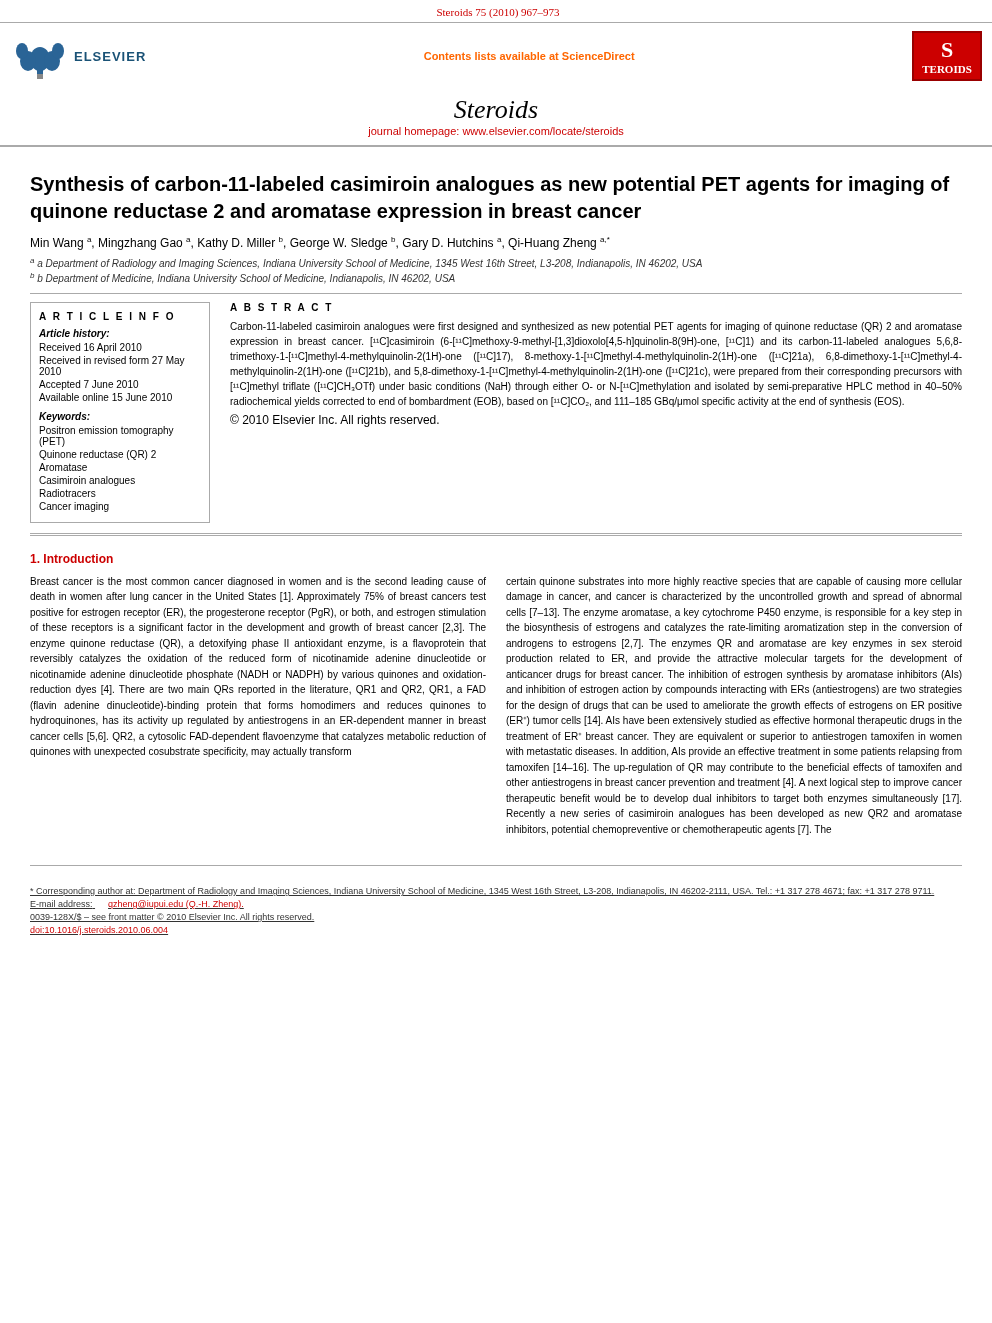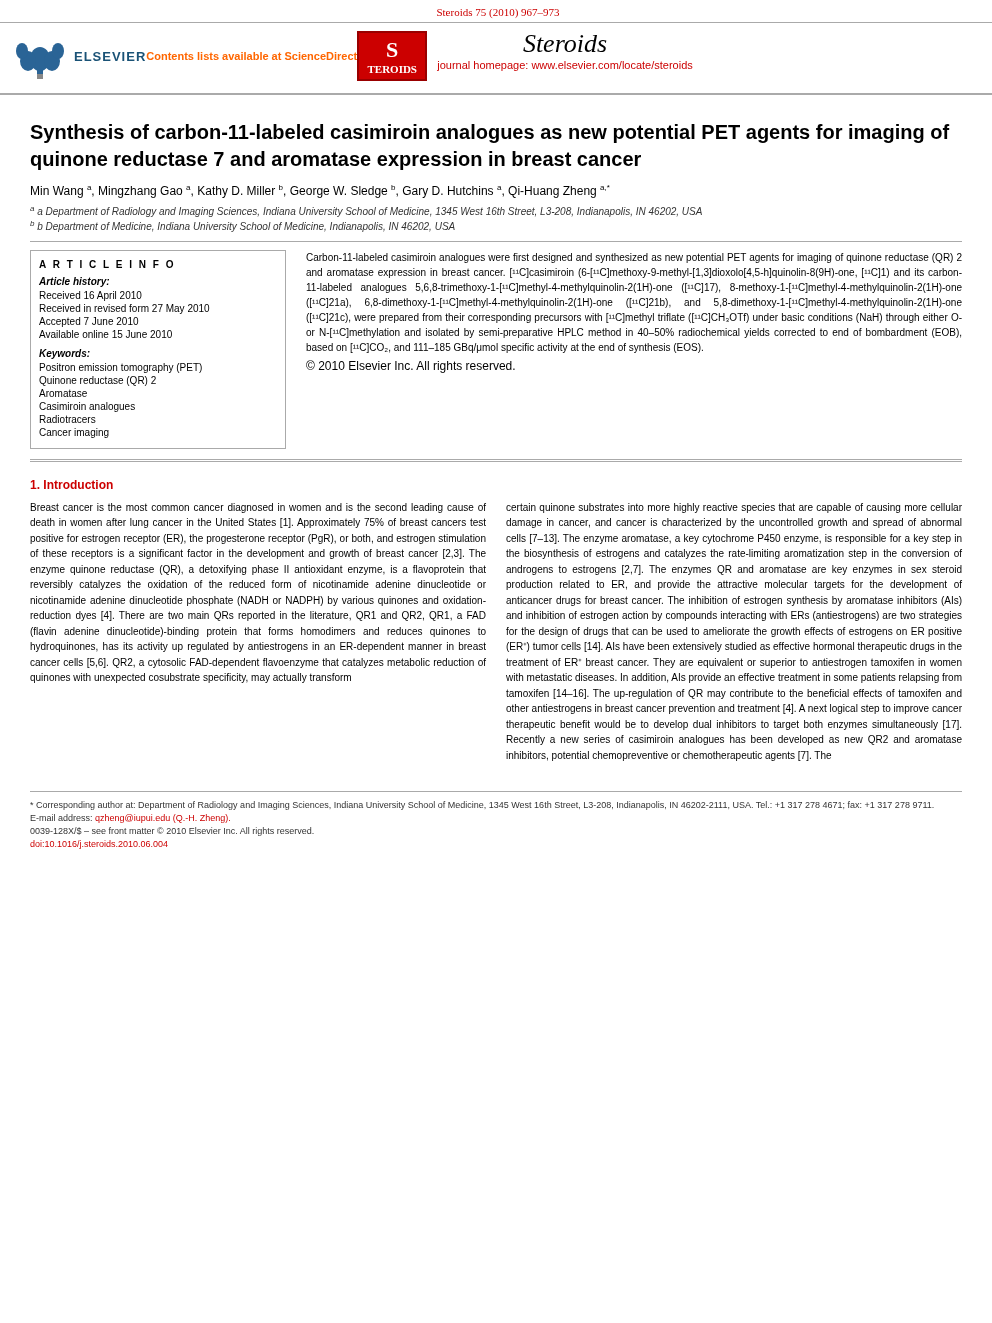--- a/index.html
+++ b/index.html
@@ -22,20 +22,21 @@
       text-align: center;
       padding: 6px 0 4px 4px;
       font-size: 11px;
       color: #c00;
       border-bottom: 1px solid #aaa;
     }
 
     
     .header-area {
       display: flex;
+      flex-direction: column;
       border-bottom: 2px solid #aaa;
       padding-bottom: 4px;
     }
     .header-top {
       display: flex;
       align-items: center;
       padding: 8px 10px;
       justify-content: space-between;
     }
     .elsevier-logo {
@@ -145,21 +146,21 @@
       margin: 8px 0;
     }
 
     
     .two-col {
       display: flex;
       gap: 20px;
       margin-top: 8px;
     }
     .col-left {
-      width: 256px;
+      width: 180px;
       flex-shrink: 0;
     }
     .col-right {
       flex: 1;
     }
 
     
     .article-info-box {
       border: 1px solid #aaa;
       padding: 8px;
@@ -251,24 +252,25 @@
       margin-bottom: 8px;
     }
     sup {
       font-size: 8px;
     }
 
     
     .footer-notes {
       margin-top: 20px;
       border-top: 1px solid #aaa;
-      padding-top: 8px;
+      padding-top: 20px;
       font-family: Arial, sans-serif;
       font-size: 9px;
       color: #333;
+      text-decoration: underline;
     }
     .footer-note-line {
       margin-bottom: 3px;
     }
 
     .divider-double {
       border: none;
       border-top: 3px double #aaa;
       margin: 10px 0;
     }
@@ -313,21 +315,21 @@
     <div class="journal-title-area">
       <h1>Steroids</h1>
       <div class="journal-homepage">
         <span>journal homepage: </span><span style="color:#c00;">www.elsevier.com/locate/steroids</span>
       </div>
     </div>
   </div>
 
   <div class="main-content">
 
-    <div class="article-title">Synthesis of carbon-11-labeled casimiroin analogues as new potential PET agents for imaging of quinone reductase 7 and aromatase expression in breast cancer</div>
+    <div class="article-title">Synthesis of carbon-11-labeled casimiroin analogues as new potential PET agents for imaging of quinone reductase 2 and aromatase expression in breast cancer</div>
 
     <div class="authors">
       <span>Min Wang <sup>a</sup>, Mingzhang Gao <sup>a</sup>, Kathy D. Miller <sup>b</sup>, George W. Sledge <sup>b</sup>, Gary D. Hutchins <sup>a</sup>, Qi-Huang Zheng <sup>a,*</sup></span>
     </div>
 
     <div class="affiliations">
       <div class="affiliation-line">
         <sup class="aff-sup">a</sup> <span>a Department of Radiology and Imaging Sciences, Indiana University School of Medicine, 1345 West 16th Street, L3-208, Indianapolis, IN 46202, USA</span>
       </div>
       <div class="affiliation-line">
@@ -353,20 +355,21 @@
             <div class="kw-item">Quinone reductase (QR) 2</div>
             <div class="kw-item">Aromatase</div>
             <div class="kw-item">Casimiroin analogues</div>
             <div class="kw-item">Radiotracers</div>
             <div class="kw-item">Cancer imaging</div>
           </div>
         </div>
       </div>
 
       <div class="col-right abstract-section">
+        <div class="section-label">A B S T R A C T</div>
         <div class="abstract-text">Carbon-11-labeled casimiroin analogues were first designed and synthesized as new potential PET agents for imaging of quinone reductase (QR) 2 and aromatase expression in breast cancer. [¹¹C]casimiroin (6-[¹¹C]methoxy-9-methyl-[1,3]dioxolo[4,5-h]quinolin-8(9H)-one, [¹¹C]1) and its carbon-11-labeled analogues 5,6,8-trimethoxy-1-[¹¹C]methyl-4-methylquinolin-2(1H)-one ([¹¹C]17), 8-methoxy-1-[¹¹C]methyl-4-methylquinolin-2(1H)-one ([¹¹C]21a), 6,8-dimethoxy-1-[¹¹C]methyl-4-methylquinolin-2(1H)-one ([¹¹C]21b), and 5,8-dimethoxy-1-[¹¹C]methyl-4-methylquinolin-2(1H)-one ([¹¹C]21c), were prepared from their corresponding precursors with [¹¹C]methyl triflate ([¹¹C]CH₃OTf) under basic conditions (NaH) through either O- or N-[¹¹C]methylation and isolated by semi-preparative HPLC method in 40–50% radiochemical yields corrected to end of bombardment (EOB), based on [¹¹C]CO₂, and 111–185 GBq/μmol specific activity at the end of synthesis (EOS).</div>
         <div class="copyright-line">© 2010 Elsevier Inc. All rights reserved.</div>
       </div>
     </div>
 
     <hr class="divider-double">
 
     <div class="body-section">
       <div class="section-heading">
         <span>1.</span> <span>Introduction</span>
@@ -381,20 +384,20 @@
         <div class="body-col">
           <p>certain quinone substrates into more highly reactive species that are capable of causing more cellular damage in cancer, and cancer is characterized by the uncontrolled growth and spread of abnormal cells [7–13]. The enzyme aromatase, a key cytochrome P450 enzyme, is responsible for a key step in the biosynthesis of estrogens and catalyzes the rate-limiting aromatization step in the conversion of androgens to estrogens [2,7]. The enzymes QR and aromatase are key enzymes in sex steroid production related to ER, and provide the attractive molecular targets for the development of anticancer drugs for breast cancer. The inhibition of estrogen synthesis by aromatase inhibitors (AIs) and inhibition of estrogen action by compounds interacting with ERs (antiestrogens) are two strategies for the design of drugs that can be used to ameliorate the growth effects of estrogens on ER positive (ER⁺) tumor cells [14]. AIs have been extensively studied as effective hormonal therapeutic drugs in the treatment of ER⁺ breast cancer. They are equivalent or superior to antiestrogen tamoxifen in women with metastatic diseases. In addition, AIs provide an effective treatment in some patients relapsing from tamoxifen [14–16]. The up-regulation of QR may contribute to the beneficial effects of tamoxifen and other antiestrogens in breast cancer prevention and treatment [4]. A next logical step to improve cancer therapeutic benefit would be to develop dual inhibitors to target both enzymes simultaneously [17]. Recently a new series of casimiroin analogues has been developed as new QR2 and aromatase inhibitors, potential chemopreventive or chemotherapeutic agents [7]. The</p>
         </div>
       </div>
     </div>
 
     <div class="footer-notes">
       <div class="footer-note-line">* Corresponding author at: Department of Radiology and Imaging Sciences, Indiana University School of Medicine, 1345 West 16th Street, L3-208, Indianapolis, IN 46202-2111, USA. Tel.: +1 317 278 4671; fax: +1 317 278 9711.</div>
       <div class="footer-note-line">
         <span>E-mail address:</span>
-        <span style="color:#c00;">qzheng@iupui.edu (Q.-H. Zheng).</span>
+        <span style="color:#c00;margin-left:13px;">qzheng@iupui.edu (Q.-H. Zheng).</span>
       </div>
       <div class="footer-note-line">0039-128X/$ – see front matter © 2010 Elsevier Inc. All rights reserved.</div>
       <div class="footer-note-line" style="color:#c00;">doi:10.1016/j.steroids.2010.06.004</div>
     </div>
 
   </div>
 </div>
 
 </body></html>

